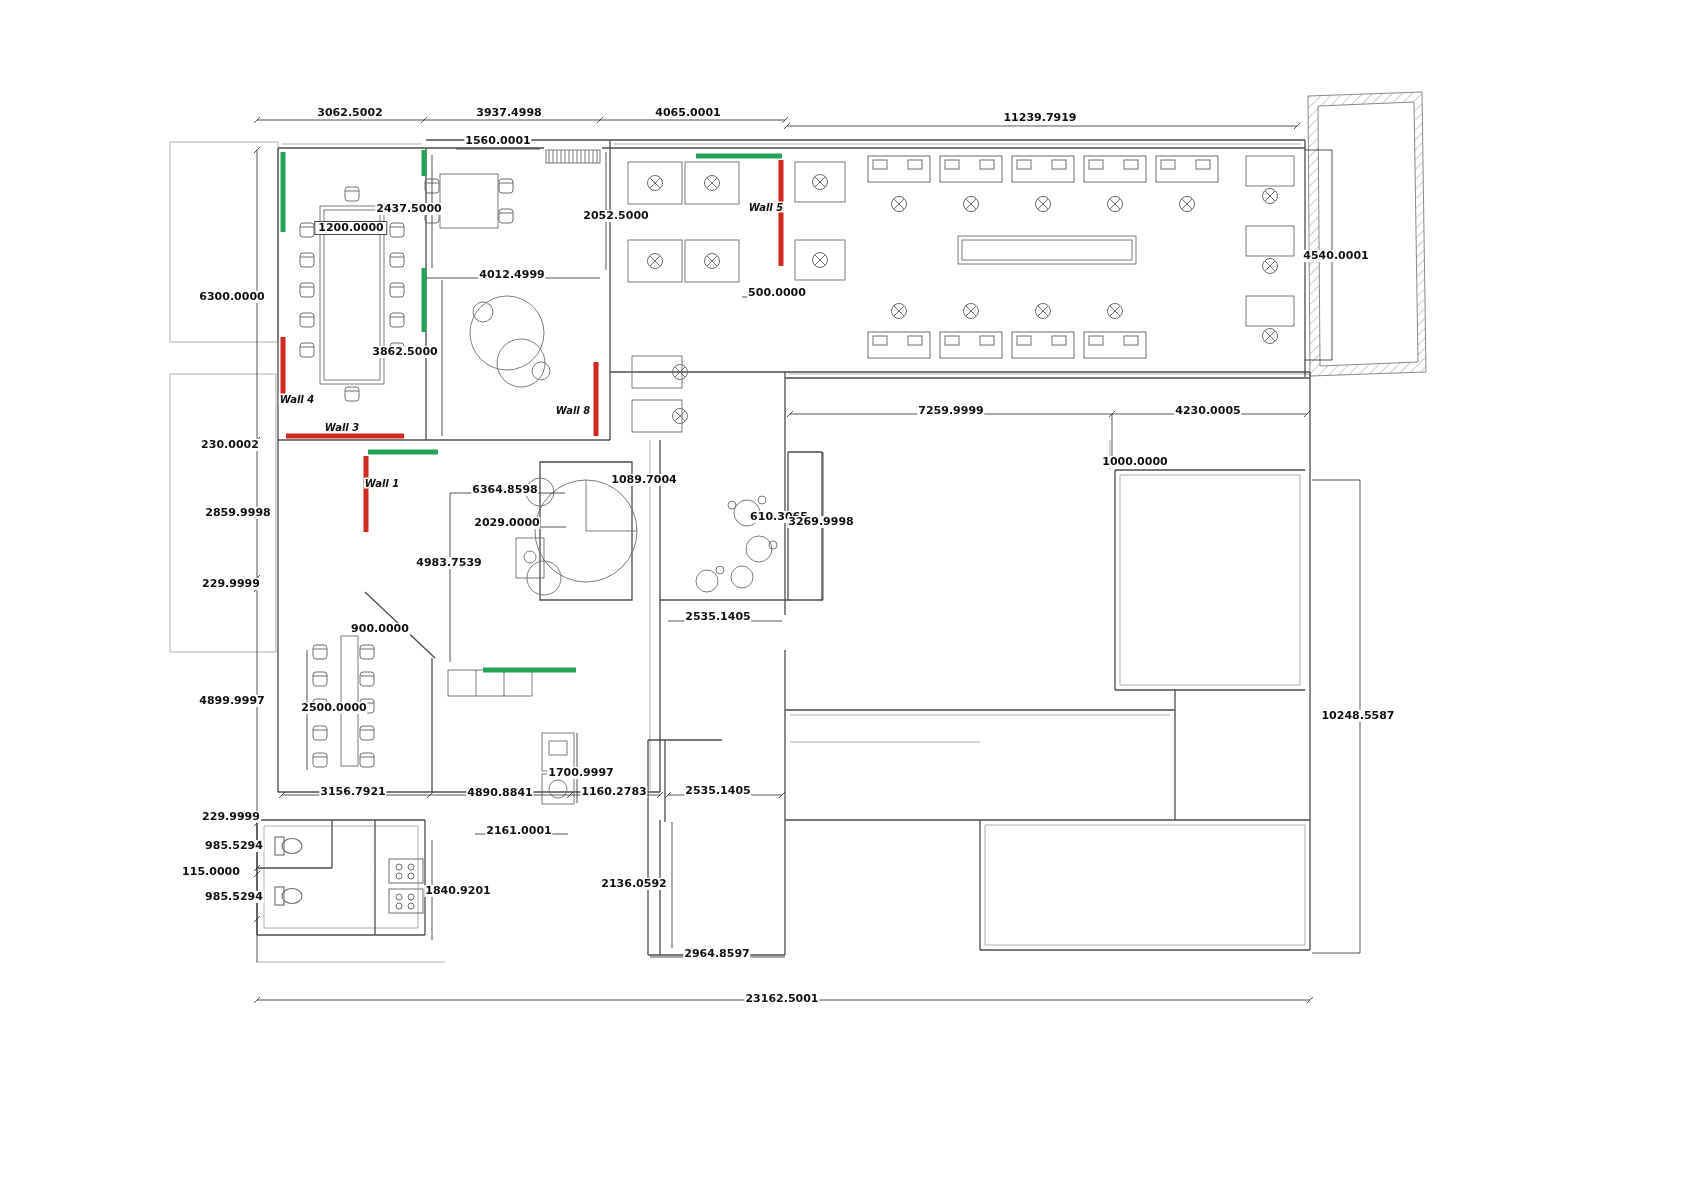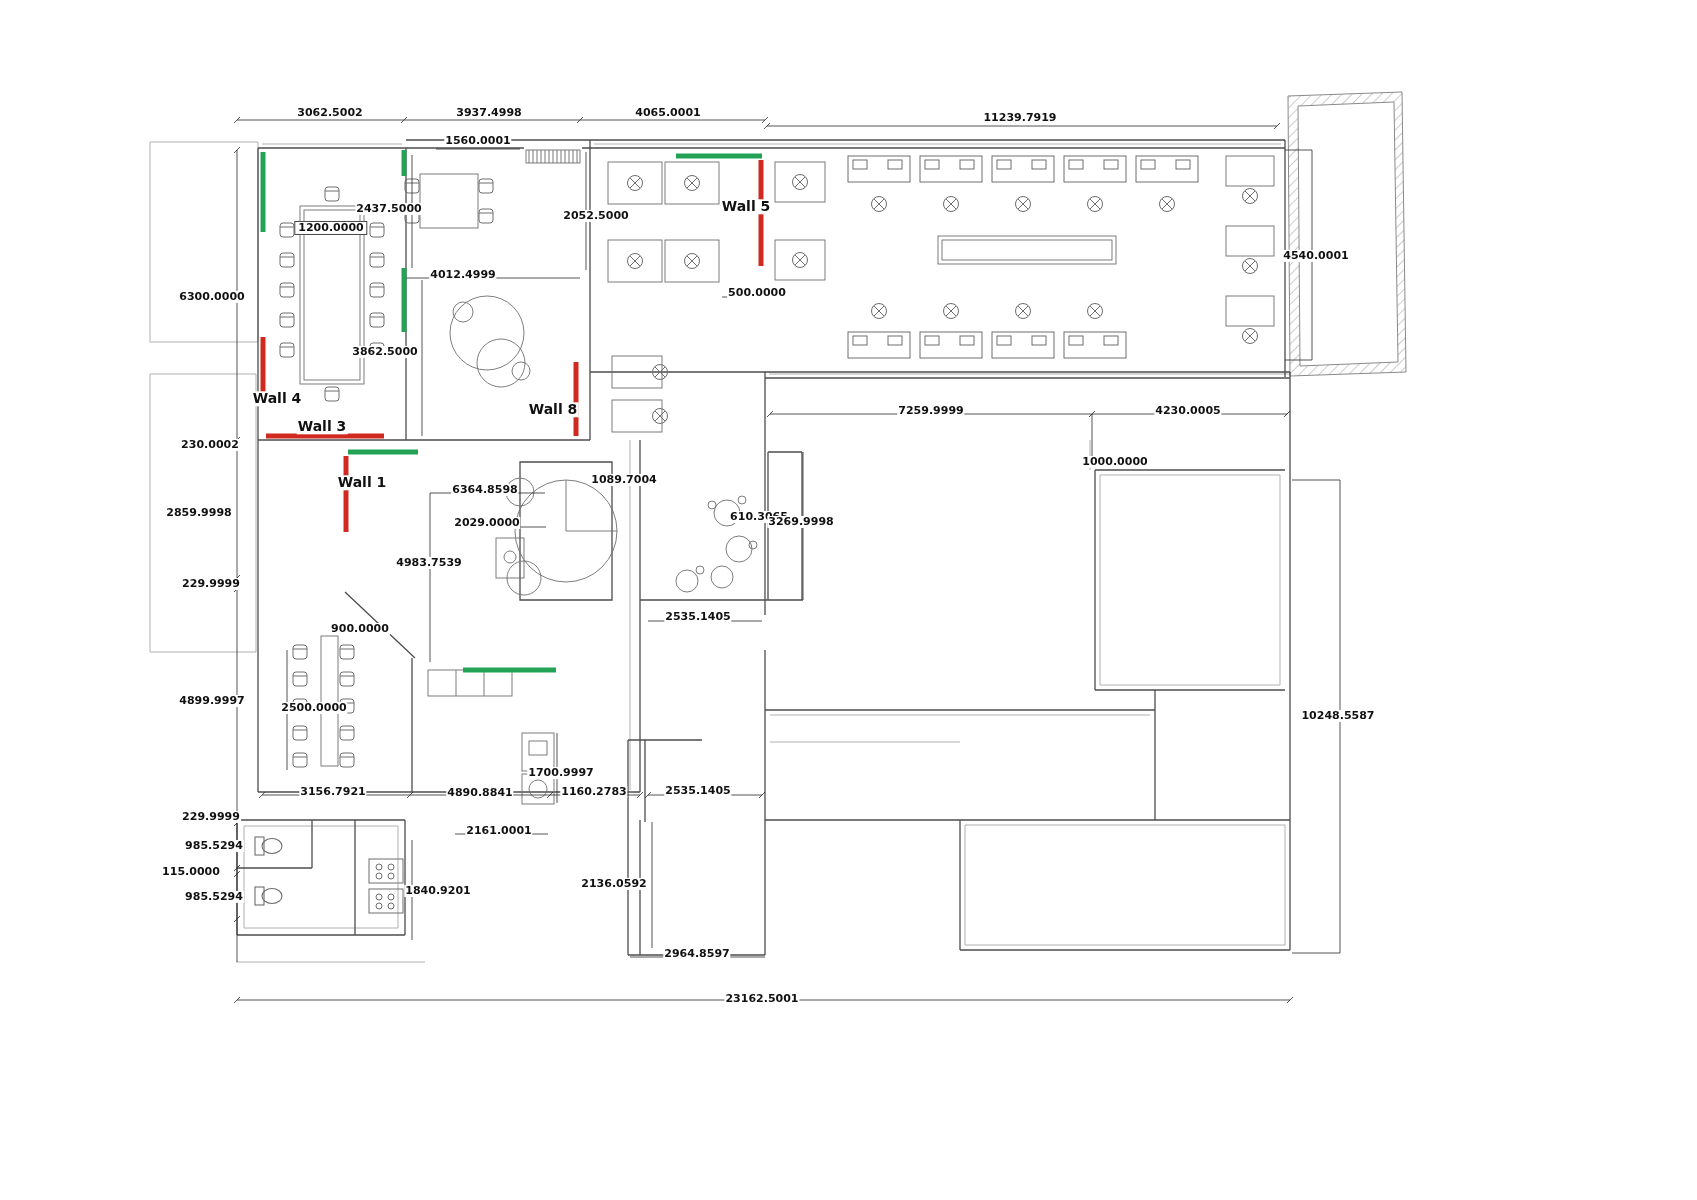--- a/index.html
+++ b/index.html
@@ -1,21 +1,21 @@
 <!DOCTYPE html>
 <html><head>
 <meta charset="utf-8">
 <style>
   html,body{margin:0;padding:0;background:#fff;}
   #canvas{position:relative;width:1549px;height:1200px;background:#fff;overflow:hidden;
-          font-family:"DejaVu Sans",sans-serif;}
+          font-family:"DejaVu Sans",sans-serif;margin-left:20px;}
   #plan-svg{position:absolute;left:0;top:0;}
   .lbl{position:absolute;transform:translate(-50%,-50%);font:bold 11px "DejaVu Sans",sans-serif;
        color:#111;background:#fff;padding:0 1px;white-space:nowrap;line-height:1.1;}
-  .wlbl{font-size:14px;}
+  .wlbl{font-size:10px;font-style:italic;}
   .boxed{border:1px solid #444;padding:0 3px;}
 </style>
 </head>
 <body>
 
 <div id="canvas">
 
 <svg id="plan-svg" width="1697" height="1200" viewBox="0 0 1697 1200">
   <defs>
     <pattern id="diag" width="7" height="7" patternUnits="userSpaceOnUse" patternTransform="rotate(45)">
@@ -270,39 +270,39 @@
 
 <div class="lbl" style="left:330px;top:113px">3062.5002</div>
 <div class="lbl" style="left:489px;top:113px">3937.4998</div>
 <div class="lbl" style="left:668px;top:113px">4065.0001</div>
 <div class="lbl" style="left:1020px;top:118px">11239.7919</div>
 <div class="lbl" style="left:478px;top:141px">1560.0001</div>
 <div class="lbl" style="left:389px;top:209px">2437.5000</div>
 <div class="lbl boxed" style="left:331px;top:228px">1200.0000</div>
 <div class="lbl" style="left:596px;top:216px">2052.5000</div>
 <div class="lbl wlbl" style="left:746px;top:207px">Wall 5</div>
-<div class="lbl" style="left:463px;top:275px">4012.4999</div>
+<div class="lbl" style="left:492px;top:275px">4012.4999</div>
 <div class="lbl" style="left:757px;top:293px">500.0000</div>
 <div class="lbl" style="left:1316px;top:256px">4540.0001</div>
 <div class="lbl" style="left:212px;top:297px">6300.0000</div>
 <div class="lbl" style="left:385px;top:352px">3862.5000</div>
 <div class="lbl wlbl" style="left:277px;top:399px">Wall 4</div>
 <div class="lbl wlbl" style="left:322px;top:427px">Wall 3</div>
 <div class="lbl wlbl" style="left:553px;top:410px">Wall 8</div>
 <div class="lbl" style="left:210px;top:445px">230.0002</div>
 <div class="lbl wlbl" style="left:362px;top:483px">Wall 1</div>
 <div class="lbl" style="left:485px;top:490px">6364.8598</div>
 <div class="lbl" style="left:624px;top:480px">1089.7004</div>
 <div class="lbl" style="left:931px;top:411px">7259.9999</div>
 <div class="lbl" style="left:1188px;top:411px">4230.0005</div>
 <div class="lbl" style="left:1115px;top:462px">1000.0000</div>
 <div class="lbl" style="left:487px;top:523px">2029.0000</div>
 <div class="lbl" style="left:759px;top:517px">610.3065</div>
 <div class="lbl" style="left:801px;top:522px">3269.9998</div>
-<div class="lbl" style="left:199px;top:513px">2859.9998</div>
+<div class="lbl" style="left:218px;top:513px">2859.9998</div>
 <div class="lbl" style="left:429px;top:563px">4983.7539</div>
 <div class="lbl" style="left:211px;top:584px">229.9999</div>
 <div class="lbl" style="left:698px;top:617px">2535.1405</div>
 <div class="lbl" style="left:360px;top:629px">900.0000</div>
 <div class="lbl" style="left:314px;top:708px">2500.0000</div>
 <div class="lbl" style="left:212px;top:701px">4899.9997</div>
 <div class="lbl" style="left:1338px;top:716px">10248.5587</div>
 <div class="lbl" style="left:561px;top:773px">1700.9997</div>
 <div class="lbl" style="left:333px;top:792px">3156.7921</div>
 <div class="lbl" style="left:480px;top:793px">4890.8841</div>

